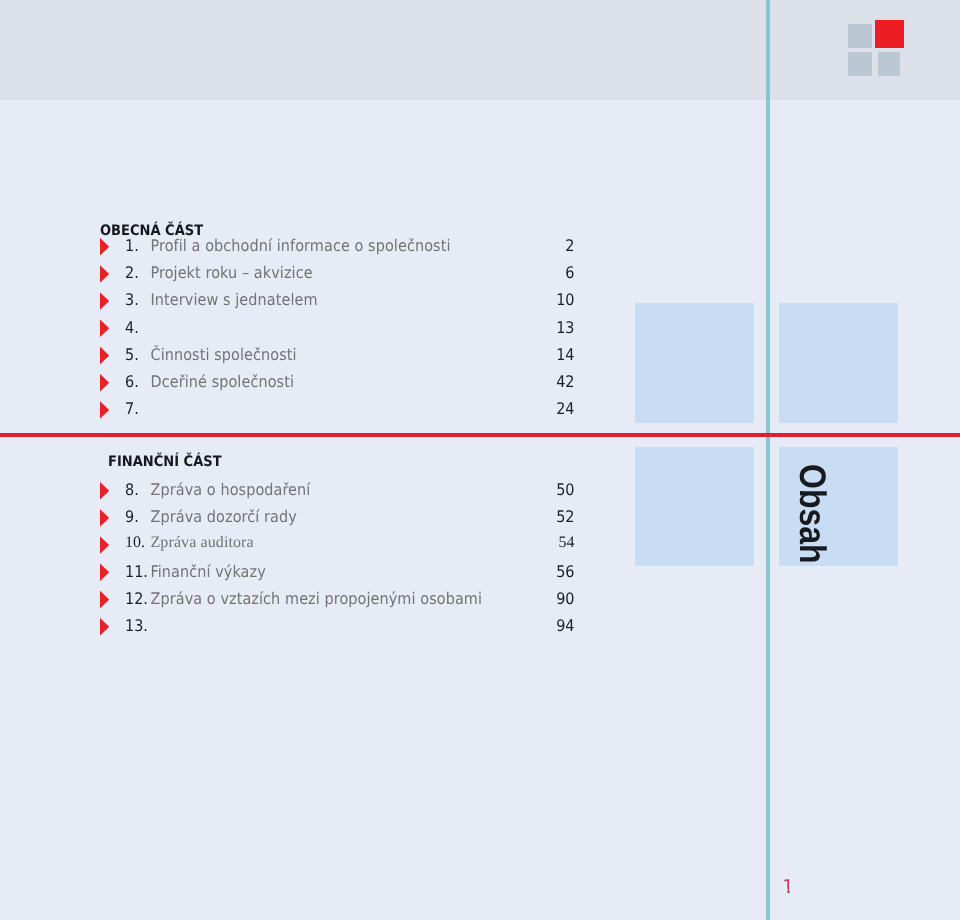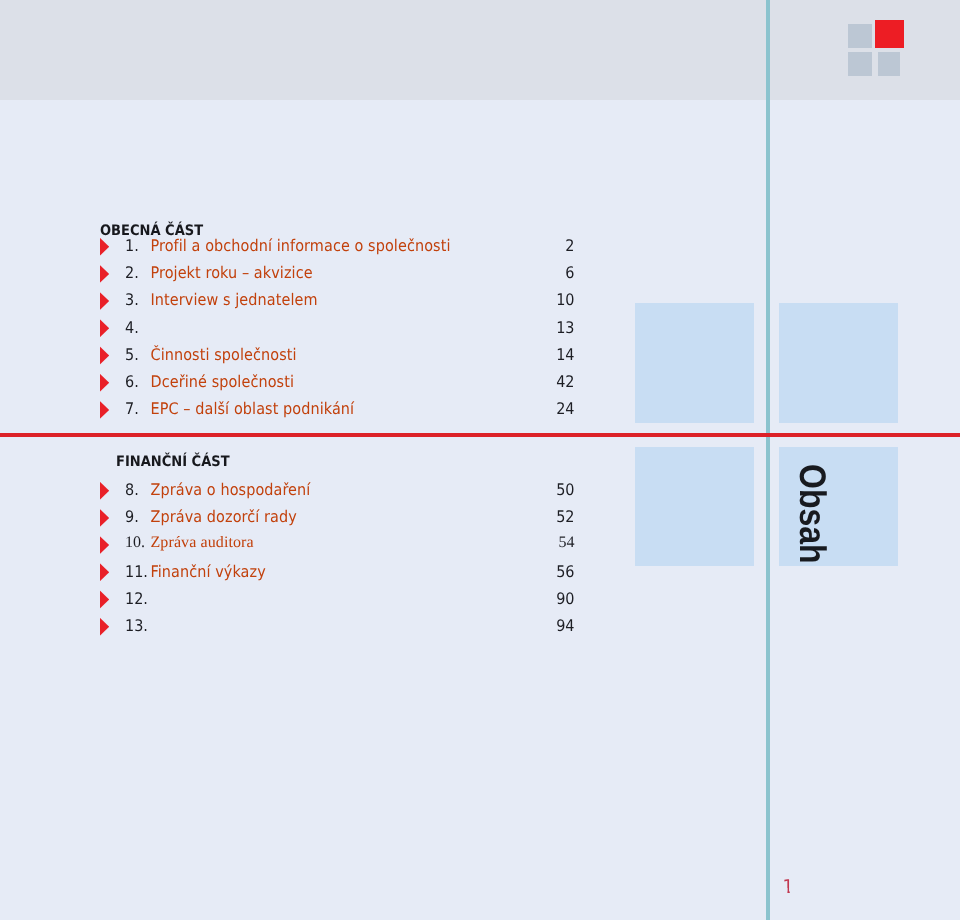--- a/index.html
+++ b/index.html
@@ -30,21 +30,21 @@
          transform:rotate(90deg) scaleX(0.865);transform-origin:0 0;white-space:nowrap;
          letter-spacing:0px;}
 
   .sechead{position:absolute;font-weight:bold;font-size:14.5px;color:#17181d;
            white-space:nowrap;letter-spacing:0px;}
   .row{position:absolute;left:0;width:520px;height:27px;}
   .arrow{position:absolute;left:99.6px;top:1.5px;width:9.6px;height:18.4px;
          background:#e92028;
          clip-path:polygon(0% 0%,100% 50%,0% 100%);}
   .num{position:absolute;left:125px;top:0;font-size:16px;color:#1d1e24;}
-  .label{position:absolute;left:150.5px;top:0;font-size:16px;color:#c2410c;white-space:nowrap;letter-spacing:0.1px;}
+  .label{position:absolute;left:150.5px;top:0;font-size:16px;color:#737373;white-space:nowrap;letter-spacing:0.1px;}
   .pg{position:absolute;left:481px;top:0;width:93.5px;font-size:16px;color:#1d1e24;text-align:right;}
   .pageno{position:absolute;left:782.5px;top:876px;width:14px;height:22px;color:#c1374f;
           font-size:19px;font-weight:normal;font-stretch:condensed;line-height:22px;
           clip-path:polygon(0% 0%,100% 0%,100% 55%,52% 55%,52% 100%,35% 100%,35% 55%,0% 55%);}
 </style>
 </head>
 <body>
 
 <div class="page" style="background-color: rgb(230, 235, 246);">
   <div class="topband" style="background-color: rgb(220, 224, 232);"></div>
@@ -99,24 +99,23 @@
       </div>
       <div class="row" style="top: 372px;">
         <span class="arrow" style="background-color: rgb(233, 32, 40);"></span>
         <span class="num">6.</span>
         <span class="label">Dceřiné společnosti</span>
         <span class="pg">42</span>
       </div>
       <div class="row" style="top: 399.2px;">
         <span class="arrow" style="background-color: rgb(233, 32, 40);"></span>
         <span class="num">7.</span>
-        <span class="label">EPC – další oblast podnikání</span>
         <span class="pg">24</span>
       </div>
-      <div class="sechead" style="left: 116px; top: 454px;">FINANČNÍ ČÁST</div>
+      <div class="sechead" style="left: 108px; top: 454px;">FINANČNÍ ČÁST</div>
       <div class="row" style="top: 480px;">
         <span class="arrow" style="background-color: rgb(233, 32, 40);"></span>
         <span class="num">8.</span>
         <span class="label">Zpráva o hospodaření</span>
         <span class="pg">50</span>
       </div>
       <div class="row" style="top: 507.2px;">
         <span class="arrow" style="background-color: rgb(233, 32, 40);"></span>
         <span class="num">9.</span>
         <span class="label">Zpráva dozorčí rady</span>
@@ -130,20 +129,21 @@
       </div>
       <div class="row" style="top: 561.6px;">
         <span class="arrow" style="background-color: rgb(233, 32, 40);"></span>
         <span class="num">11.</span>
         <span class="label">Finanční výkazy</span>
         <span class="pg">56</span>
       </div>
       <div class="row" style="top: 588.8px;">
         <span class="arrow" style="background-color: rgb(233, 32, 40);"></span>
         <span class="num">12.</span>
+        <span class="label">Zpráva o vztazích mezi propojenými osobami</span>
         <span class="pg">90</span>
       </div>
       <div class="row" style="top: 616px;">
         <span class="arrow" style="background-color: rgb(233, 32, 40);"></span>
         <span class="num">13.</span>
         <span class="pg">94</span>
       </div>
     </div>
 
   <div class="pageno" style="color: rgb(193, 55, 79);">1</div>

